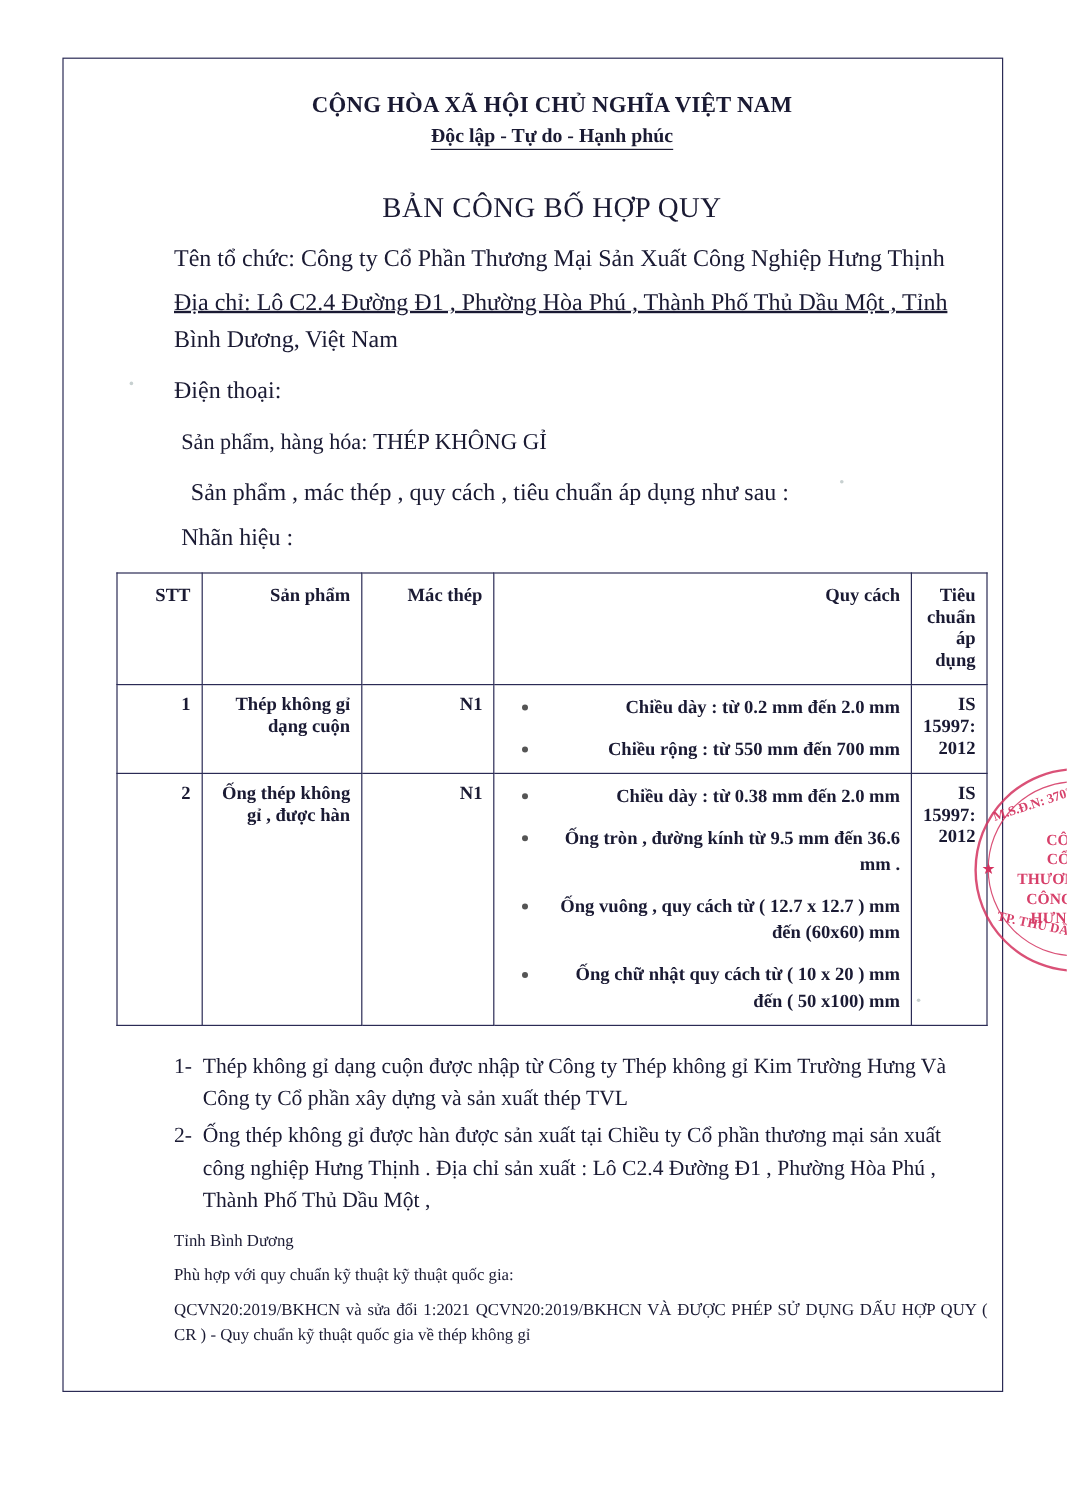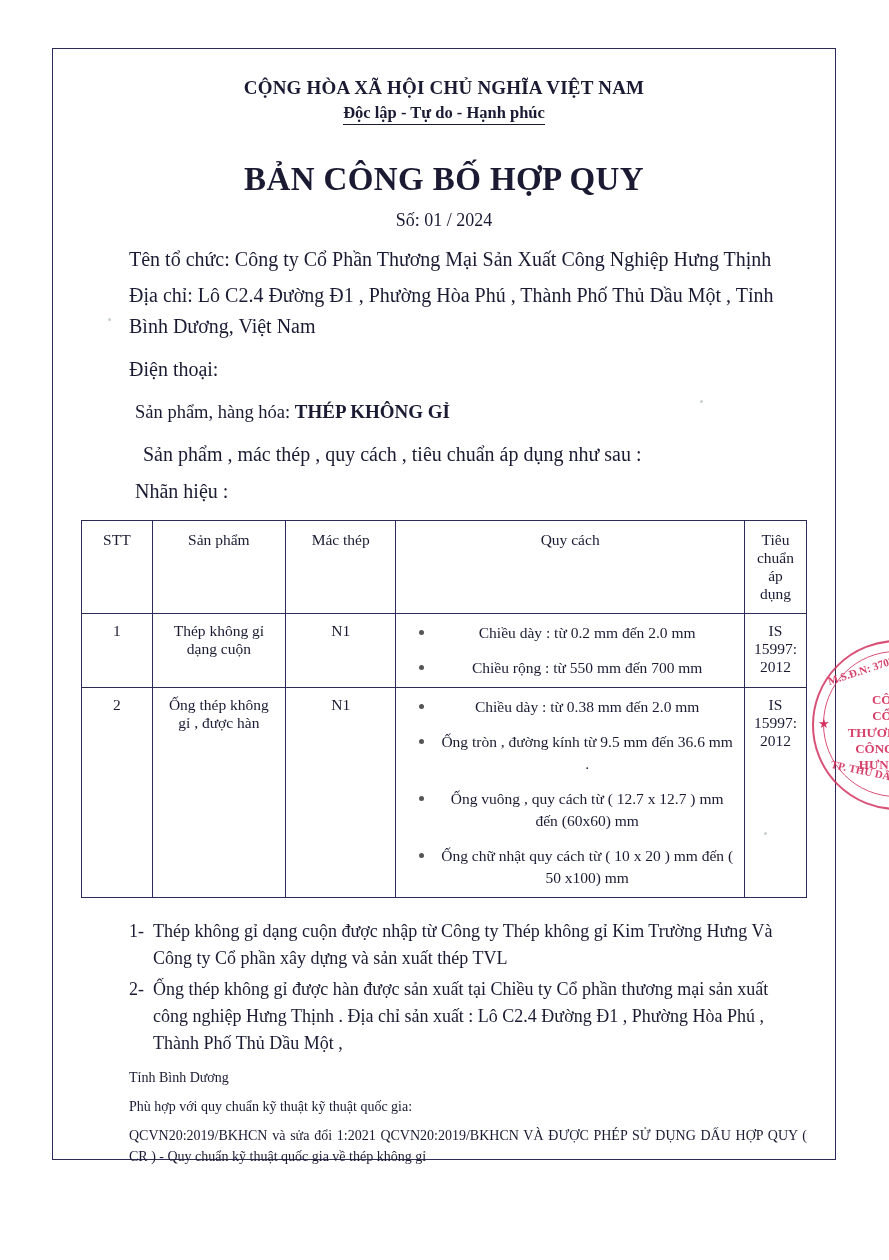--- a/index.html
+++ b/index.html
@@ -19,21 +19,21 @@
     position: absolute;
     left: 52px;
     top: 48px;
     width: 784px;
     height: 1112px;
     border: 1.5px solid #2b2b55;
     box-sizing: border-box;
   }
   .doc-body {
     position: absolute;
-    left: 0;
+    left: 16px;
     top: 0;
     width: 100%;
     height: 100%;
     box-sizing: border-box;
     padding: 22px 28px 10px 28px;
   }
   .center { text-align: center; }
   .national-title {
     font-weight: bold;
     font-size: 19px;
@@ -42,53 +42,53 @@
   }
   .national-sub {
     font-weight: bold;
     font-size: 16.5px;
     margin-top: 4px;
     display: inline-block;
     border-bottom: 1.3px solid #1a1a33;
     padding-bottom: 1px;
   }
   .doc-title {
-    font-weight: bold;
-    font-size: 33px;
+    font-weight: normal;
+    font-size: 24px;
     margin-top: 36px;
     letter-spacing: 0.4px;
   }
   .doc-number {
     font-size: 18px;
     margin-top: 12px;
   }
   .para {
     font-size: 20px;
     line-height: 1.52;
     margin-top: 13px;
     text-align: left;
   }
   .para.indent { padding-left: 48px; }
   .para.indent2 { padding-left: 54px; }
   .para.indent3 { padding-left: 62px; }
   .product-line { font-size: 18.5px; }
-  .product-name { font-weight: bold; font-size: 19px; }
+  .product-name { font-weight: normal; font-size: 19px; }
 
   table.spec {
     width: 100%;
     border-collapse: collapse;
     margin-top: 14px;
     font-size: 15.5px;
   }
   table.spec th, table.spec td {
     border: 1.1px solid #2b2b55;
     padding: 8px 9px;
     vertical-align: top;
-    text-align: center;
-    font-weight: normal;
+    text-align: right;
+    font-weight: bold;
   }
   table.spec thead td, table.spec thead th {
     padding-top: 10px;
     padding-bottom: 10px;
   }
   .col-stt { width: 52px; text-align: center; }
   .col-sp { width: 115px; }
   .col-mac { width: 92px; text-align: center; }
   .col-quy { width: 332px; }
   .col-tc { width: auto; }
@@ -204,25 +204,24 @@
 
 <div class="page-frame">
   <div class="doc-body">
 
     <div class="center">
       <div class="national-title">CỘNG HÒA XÃ HỘI CHỦ NGHĨA VIỆT NAM</div>
       <div>
         <span class="national-sub">Độc lập - Tự do - Hạnh phúc</span>
       </div>
       <div class="doc-title">BẢN CÔNG BỐ HỢP QUY</div>
-      <div class="doc-number">Số: 01 / 2024</div>
     </div>
 
     <div class="para indent">Tên tổ chức: Công ty Cổ Phần Thương Mại Sản Xuất Công Nghiệp Hưng Thịnh</div>
-    <div class="para indent" style="margin-top:6px;">Địa chỉ: Lô C2.4 Đường Đ1 , Phường Hòa Phú , Thành Phố Thủ Dầu Một , Tỉnh</div>
+    <div class="para indent" style="margin-top:6px;text-decoration:underline;">Địa chỉ: Lô C2.4 Đường Đ1 , Phường Hòa Phú , Thành Phố Thủ Dầu Một , Tỉnh</div>
     <div class="para indent" style="margin-top:0;">Bình Dương, Việt Nam</div>
     <div class="para indent">Điện thoại:</div>
 
     <div class="para indent2 product-line">
       <span>Sản phẩm, hàng hóa:</span>
       <span class="product-name">THÉP KHÔNG GỈ</span>
     </div>
     <div class="para indent3">Sản phẩm , mác thép , quy cách , tiêu chuẩn áp dụng như sau :</div>
     <div class="para indent2" style="margin-top:6px;">Nhãn hiệu :</div>
 

